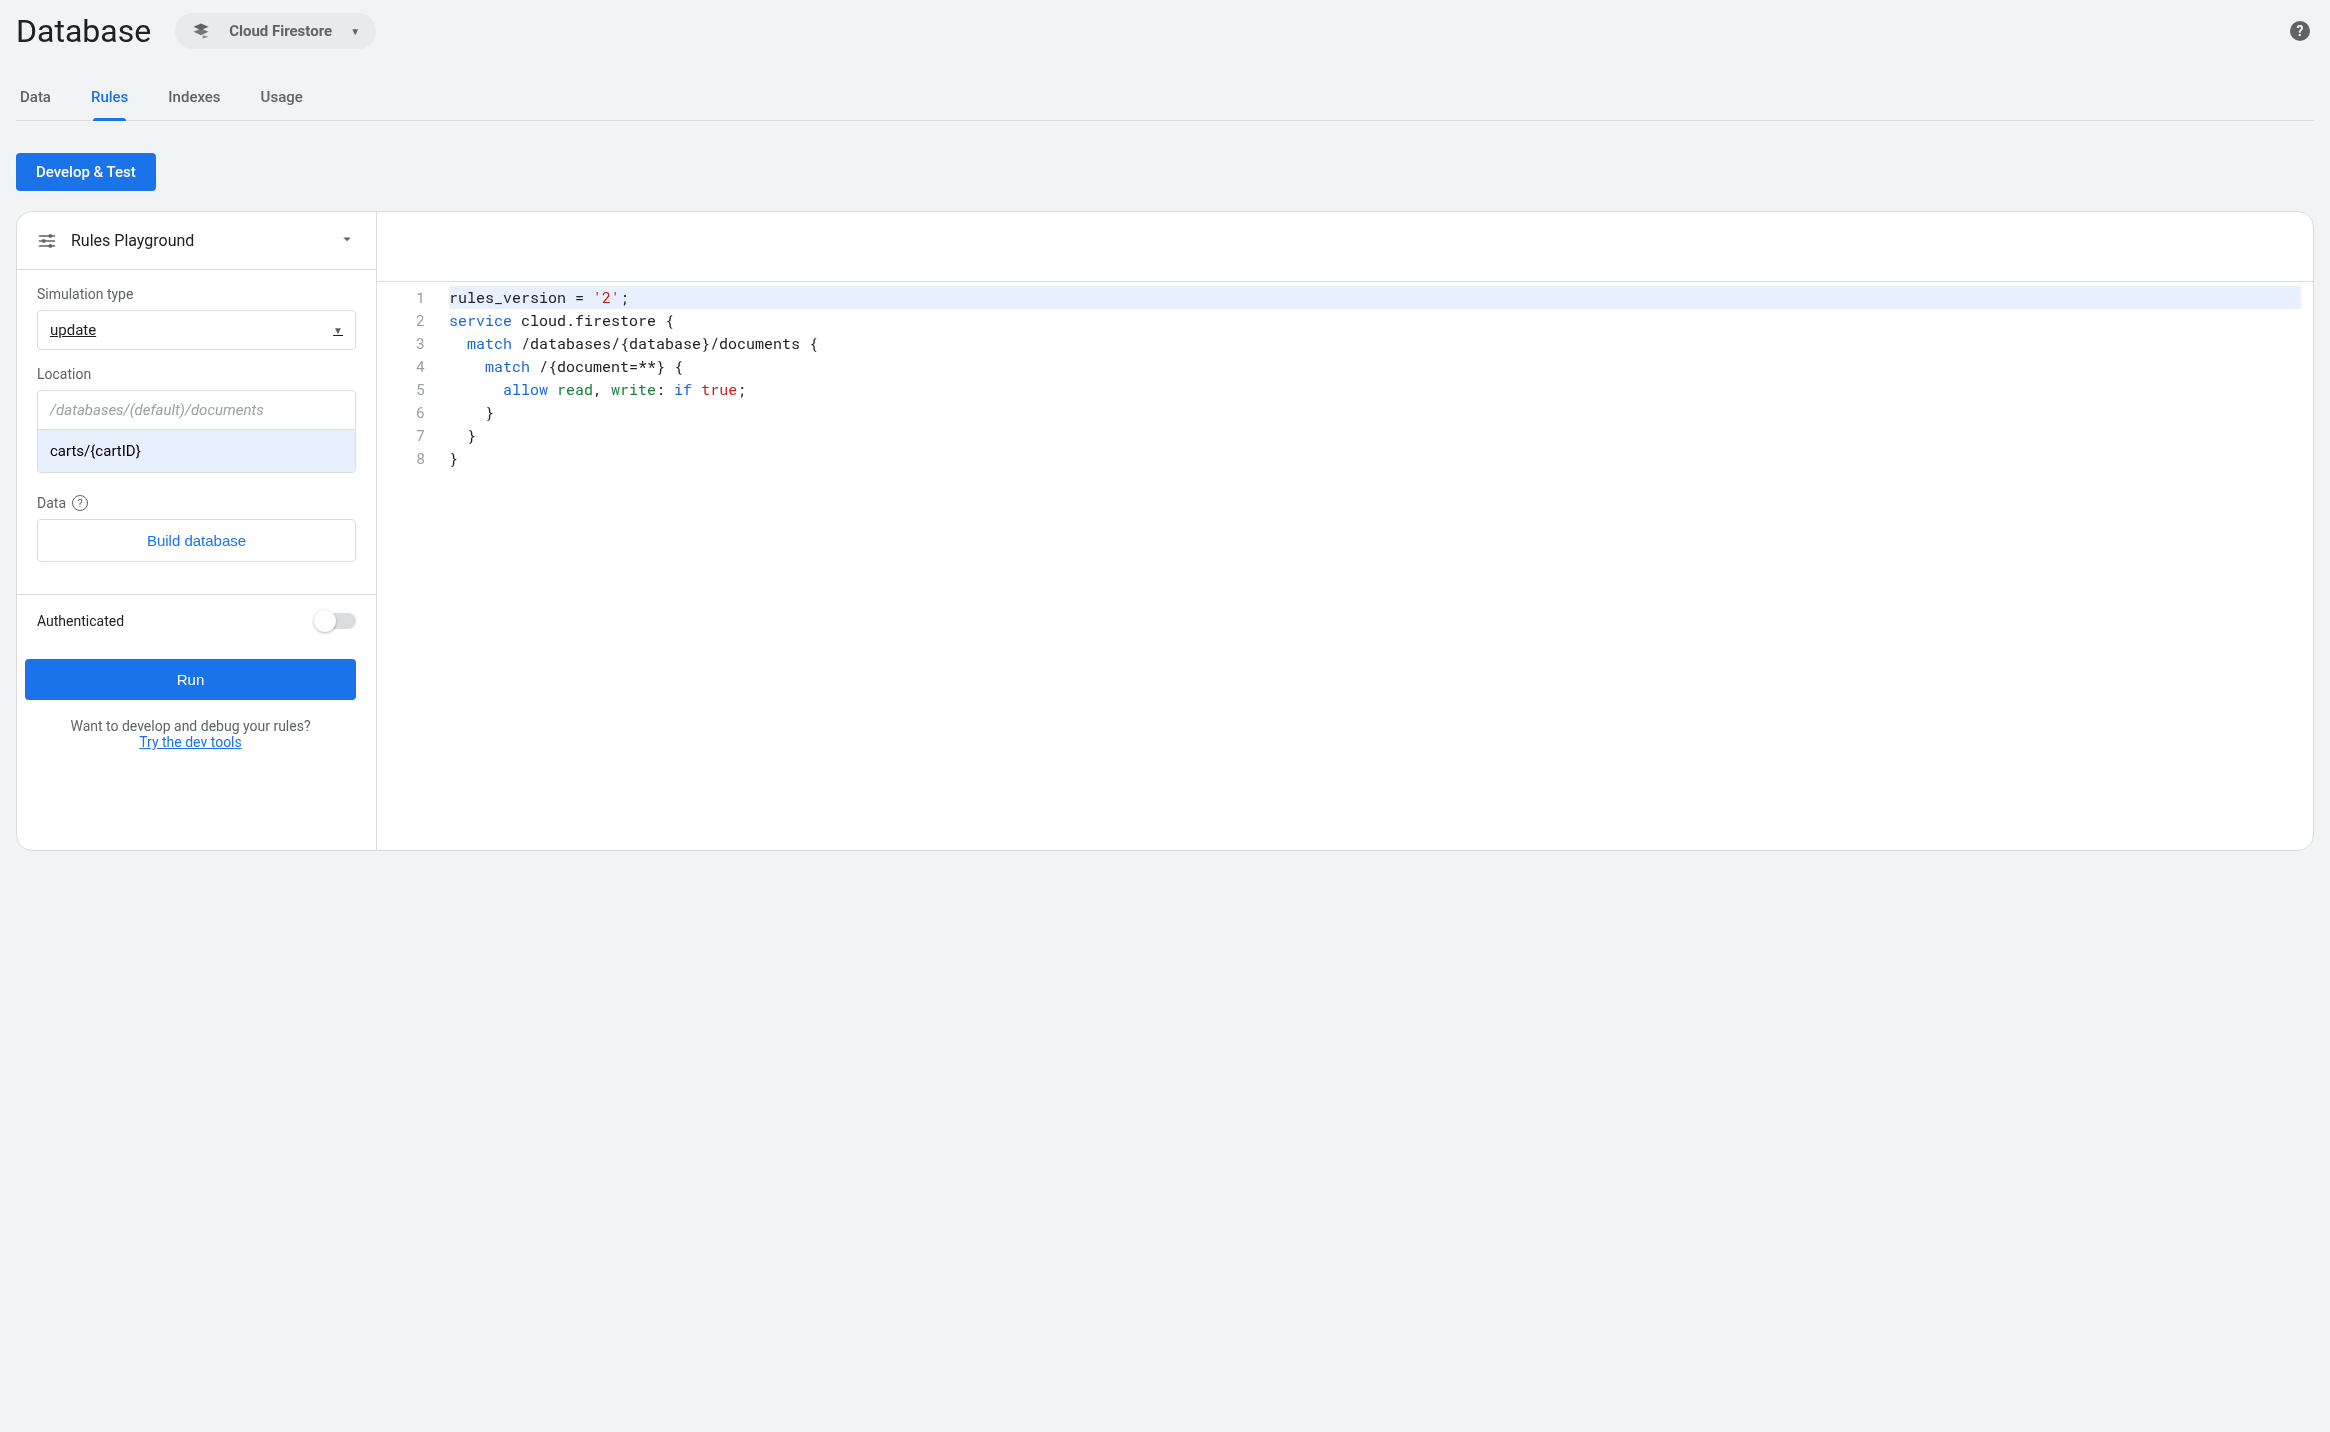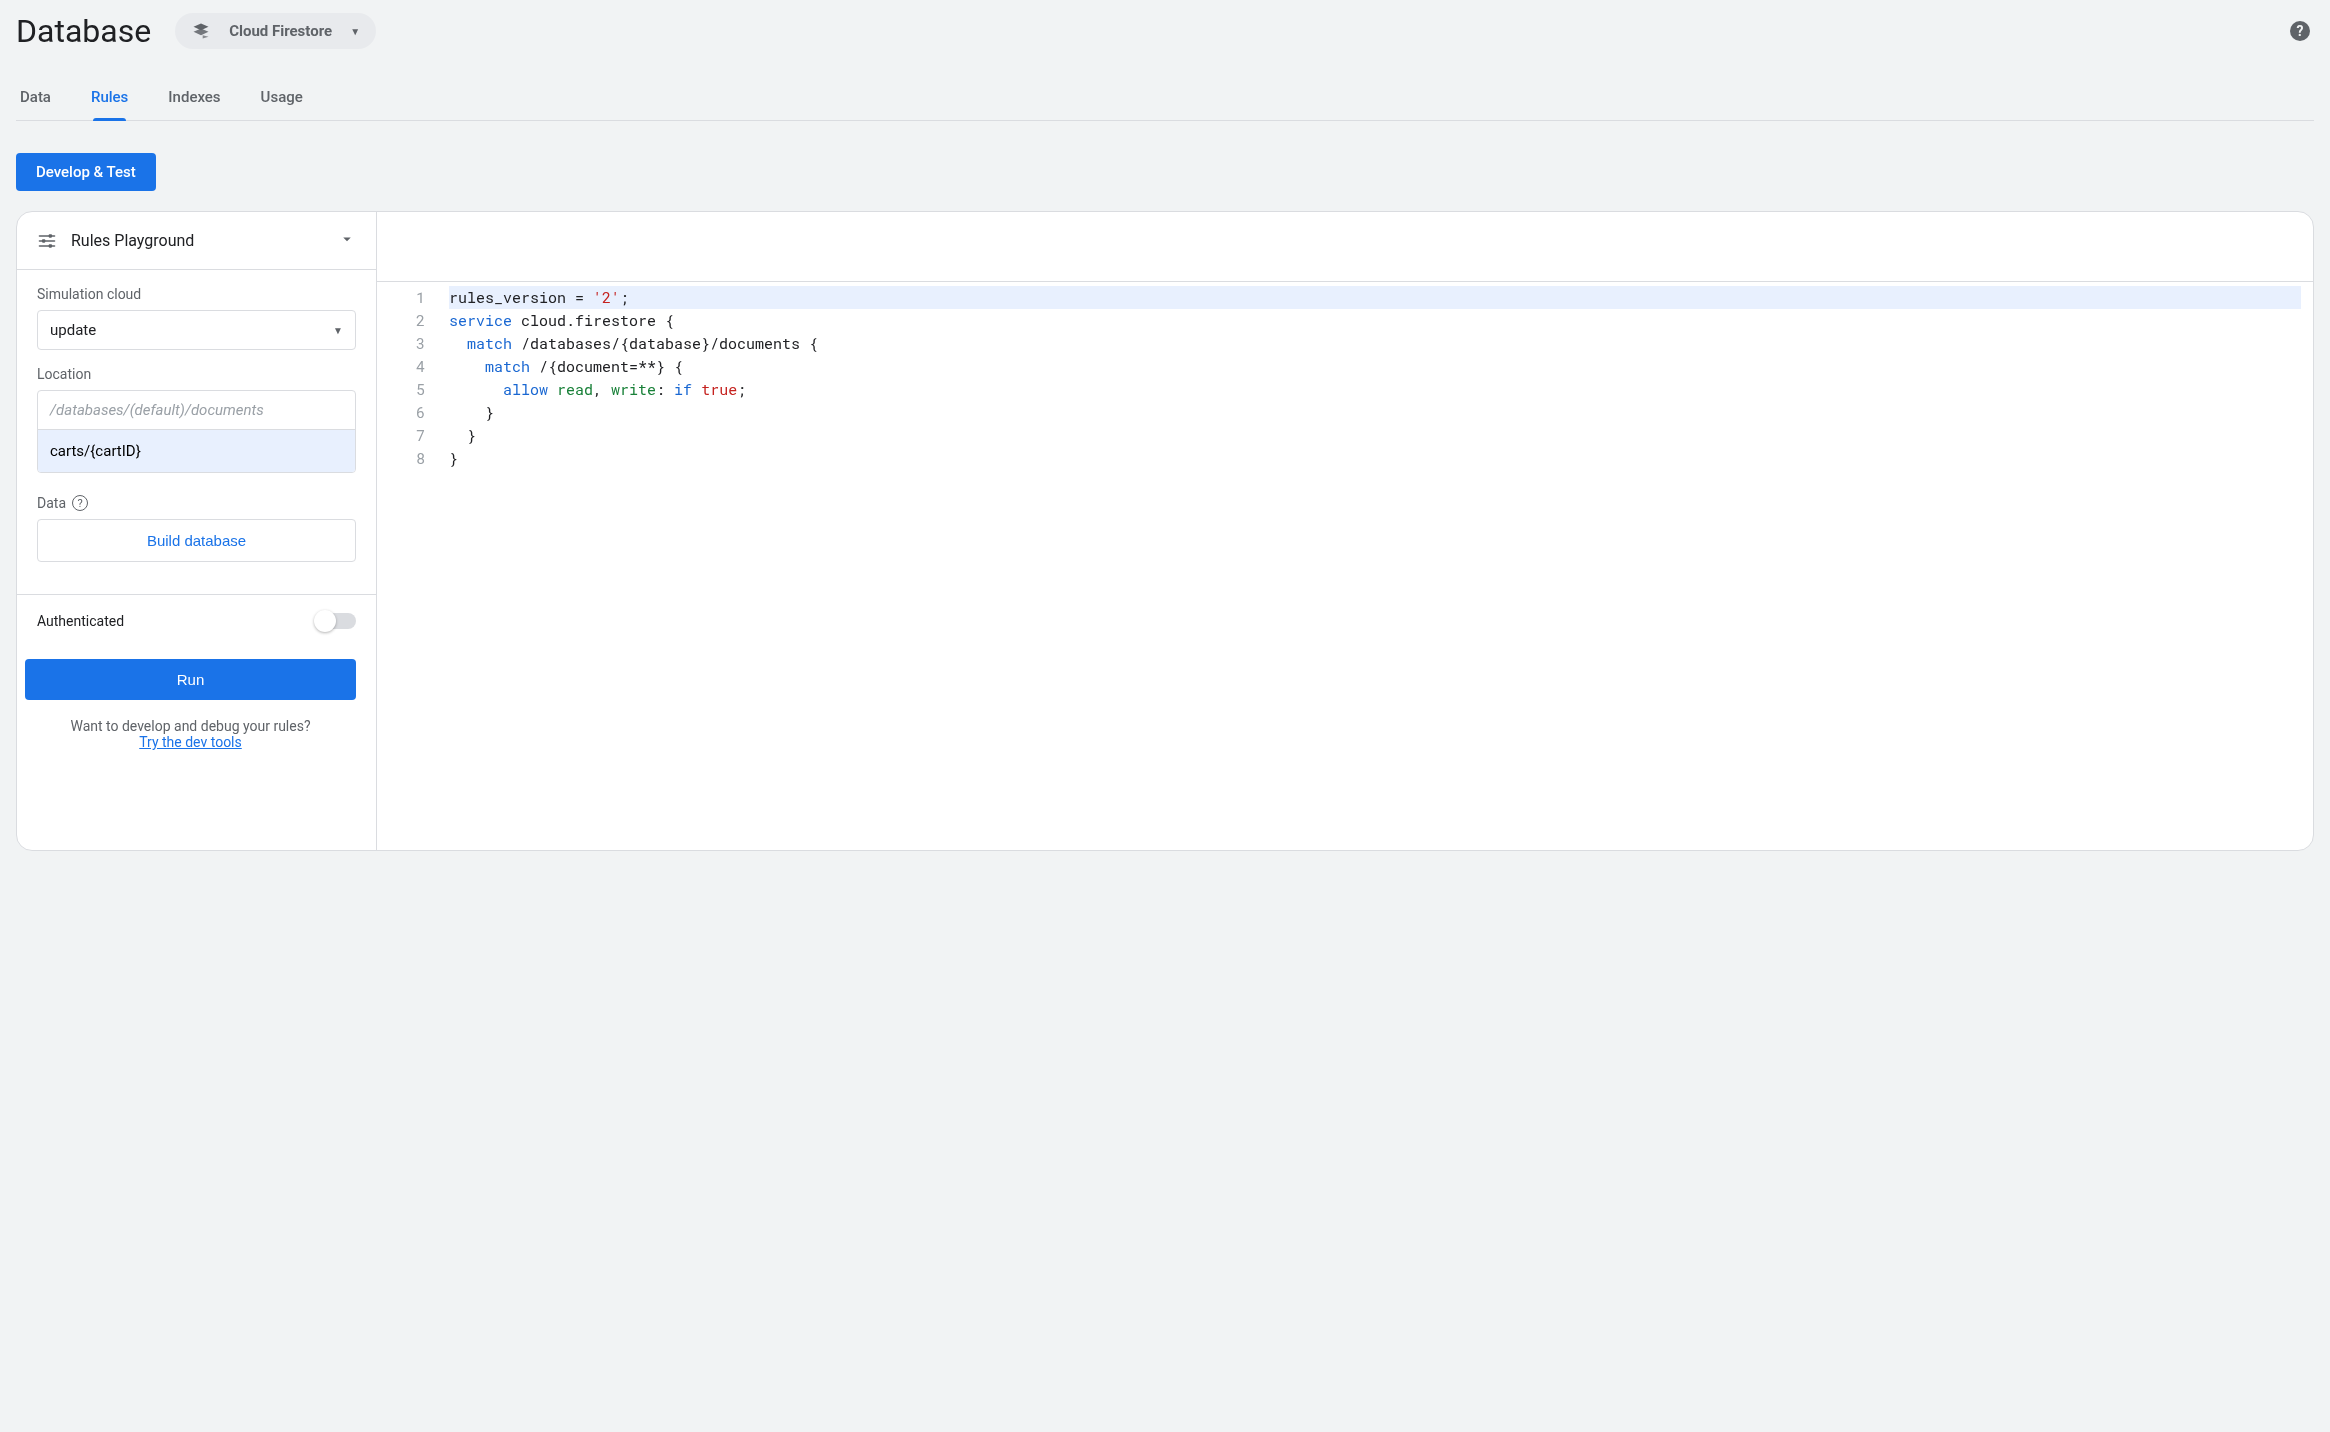--- a/index.html
+++ b/index.html
@@ -96,20 +96,21 @@
   .sb-body { padding: 16px 20px; border-bottom: 1px solid var(--border); }
   .field { margin-bottom: 16px; }
   .field-label {
     font-size: 14px; color: var(--text-secondary); margin-bottom: 8px; display: flex; align-items: center; gap: 6px;
   }
   .select {
     width: 100%; border: 1px solid var(--border); border-radius: 4px;
     padding: 10px 12px; font-size: 15px; background: #fff;
     display: flex; justify-content: space-between; align-items: center;
     cursor: pointer;
+    text-decoration: underline;
   }
   .loc-box {
     border: 1px solid var(--border); border-radius: 4px; overflow: hidden;
   }
   .loc-prefix {
     padding: 10px 12px; color: #9aa0a6; font-size: 15px; font-style: italic;
   }
   .loc-input {
     width: 100%; border: none; border-top: 1px solid var(--border);
     background: #e8f0fe; padding: 12px; font-size: 15px; outline: none;
@@ -216,21 +217,21 @@
         <span class="title">Rules Playground</span>
         <span class="chev">
           <svg width="18" height="18" viewBox="0 0 24 24">
               <path fill="currentColor" d="M7 10l5 5 5-5z"></path>
             </svg>
         </span>
       </div>
 
       <div class="sb-body">
         <div class="field">
-          <div class="field-label">Simulation cloud</div>
+          <div class="field-label">Simulation type</div>
           <div class="select">
             <span>update</span>
             <span style="font-size:10px;color:#5f6368;">▼</span>
           </div>
         </div>
 
         <div class="field">
           <div class="field-label">Location</div>
           <div class="loc-box">
             <div class="loc-prefix">/databases/(default)/documents</div>

